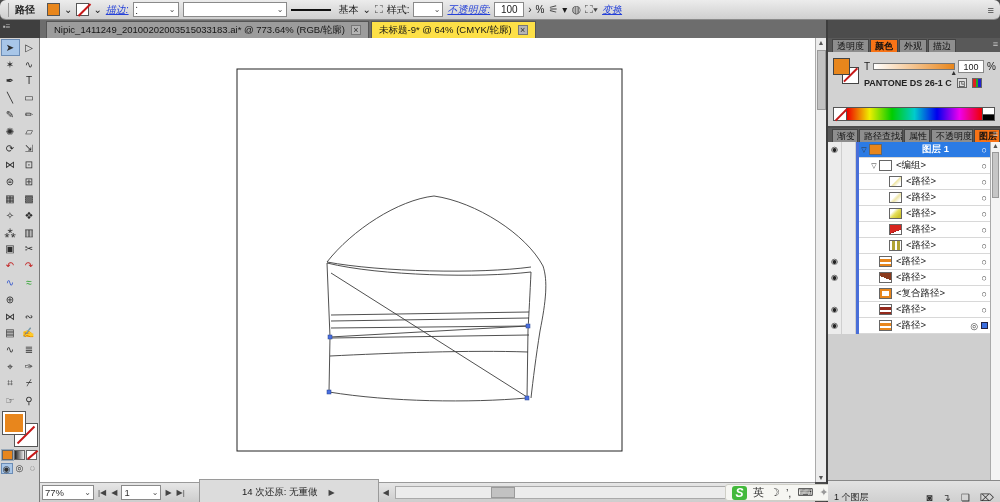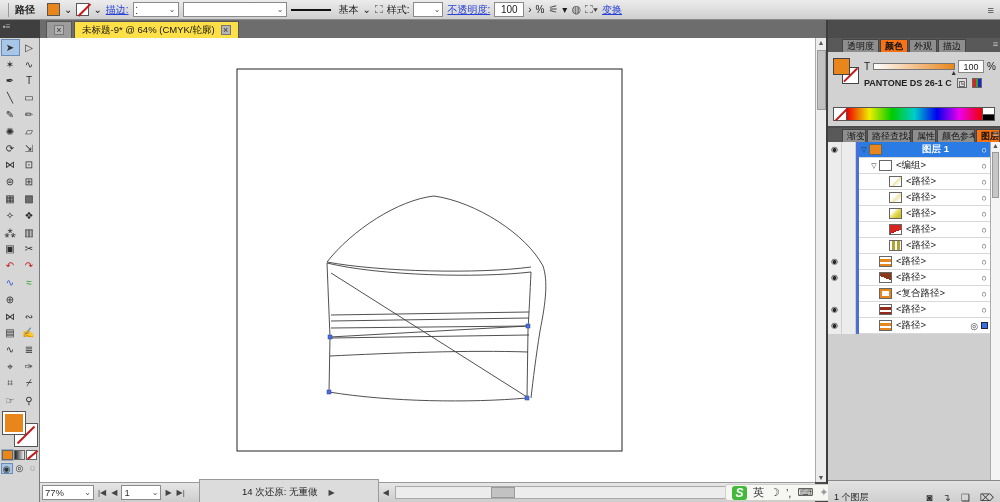--- a/index.html
+++ b/index.html
@@ -4,24 +4,24 @@
 <style>
   * { box-sizing: border-box; margin: 0; padding: 0; }
   html,body { width:1000px; height:502px; overflow:hidden;
     font-family:"Liberation Sans", sans-serif; font-size:10px; color:#1a1a1a;
     background:#4c4c4c; }
   .abs { position:absolute; }
 
   
   #control-bar { left:0; top:0; width:1000px; height:20px;
     background:linear-gradient(#ececec,#cfcfcf); border-bottom:1px solid #8a8a8a;
-    display:flex; align-items:center; gap:4px; padding:4px 6px; }
+    display:flex; align-items:center; gap:4px; padding:4px 6px;border-radius:6px; }
   .cb-sep { width:1px; height:14px; background:#9a9a9a; margin:0 2px; }
   .cb-label { font-weight:bold; color:#222; margin-right:8px; }
-  .link { color:#2541d8; text-decoration:underline; }
+  .link { color:#2541d8; text-decoration:underline;font-style:italic; }
   .swatch { width:13px; height:13px; border:1px solid #555; background:#e8861c; position:relative; }
   .swatch.none { background:#fff; }
   .swatch.none::after { content:""; position:absolute; left:-1px; top:5px; width:17px; height:2px;
     background:#c61818; transform:rotate(-45deg); }
   .dd { height:15px; background:#fff; border:1px solid #8a8a8a; display:inline-flex;
     align-items:center; justify-content:space-between; padding:0 2px; color:#333; }
   .dd .car { color:#555; font-size:8px; margin-left:3px; }
   .valbox { width:30px; height:15px; background:#fff; border:1px solid #8a8a8a;
     text-align:center; line-height:13px; }
   .mini-ic { color:#444; font-size:11px; }
@@ -94,21 +94,21 @@
   #ime { position:absolute; left:685px; top:1px; height:17px; display:flex; align-items:center;
     gap:6px; background:#f6f6f2; border:1px solid #cfcfc7; border-radius:3px; padding:0 6px; }
   #ime .logo { color:#fff; background:#43b93c; font-weight:bold; font-size:12px;
     width:15px; height:14px; line-height:14px; text-align:center; border-radius:3px;
     font-style:italic; }
   #ime span { font-size:11px; color:#333; }
 
   
   #dock { left:828px; top:38px; width:172px; height:464px; background:#4c4c4c; }
   .ptabs { height:14px; background:#595959; display:flex; align-items:flex-end; gap:1px;
-    padding-left:14px; position:relative; }
+    padding-left:4px; position:relative; }
   .ptab { height:13px; padding:0 4px; font-size:9px; color:#111; background:#8e8e8e;
     border:1px solid #444; border-bottom:none; display:flex; align-items:center;
     white-space:nowrap; overflow:hidden; max-width:44px; }
   .ptab.active { background:#f97316; font-weight:bold; }
   .pmenu { position:absolute; right:2px; top:1px; color:#ccc; font-size:9px; }
 
   #color-panel { height:74px; background:#d2d2d2; padding:4px 4px 0 4px; position:relative; }
   #cp-swatches { position:absolute; left:5px; top:6px; width:26px; height:26px; }
   #cp-fill { position:absolute; left:0; top:0; width:17px; height:17px; background:#e8861c;
     border:1px solid #444; z-index:2; }
@@ -205,20 +205,21 @@
   <span class="mini-ic">◍</span>
   <span class="mini-ic">⛶▾</span>
   <span class="link">变换</span>
   <span style="flex:1"></span>
   <span class="mini-ic">≡</span>
 </div>
 
 <div id="tool-header" class="abs"><span>▪≡</span></div>
 <div id="tabbar" class="abs">
   <div class="doctab">
+    <span>Nipic_1411249_20100202003515033183.ai*  @  773.64% (RGB/轮廓)</span>
     <span class="x">×</span>
   </div>
   <div class="doctab active">
     <span>未标题-9*  @  64% (CMYK/轮廓)</span>
     <span class="x">×</span>
   </div>
 </div>
 <div id="dock-gap" class="abs"></div>
 
 <div id="toolbox" class="abs">
@@ -385,21 +386,21 @@
         <div class="w"></div>
         <div class="b"></div>
       </div>
     </div>
   </div>
 
   <div class="ptabs" style="margin-top:2px">
     <div class="ptab">渐变</div>
     <div class="ptab">路径查找器</div>
     <div class="ptab">属性</div>
-    <div class="ptab">颜色参考</div>
+    <div class="ptab">不透明度</div>
     <div class="ptab active">图层</div>
     <span class="pmenu">≡</span>
   </div>
   <div id="layers-wrap" style="height:338px">
     <div id="layers-list">
         <div class="lrow selected">
           <span class="eyecell">◉</span>
           <span class="lockcell"></span>
           <span class="bluebar"></span>
           <span style="width: 0px; flex: 0 0 auto;"></span>

